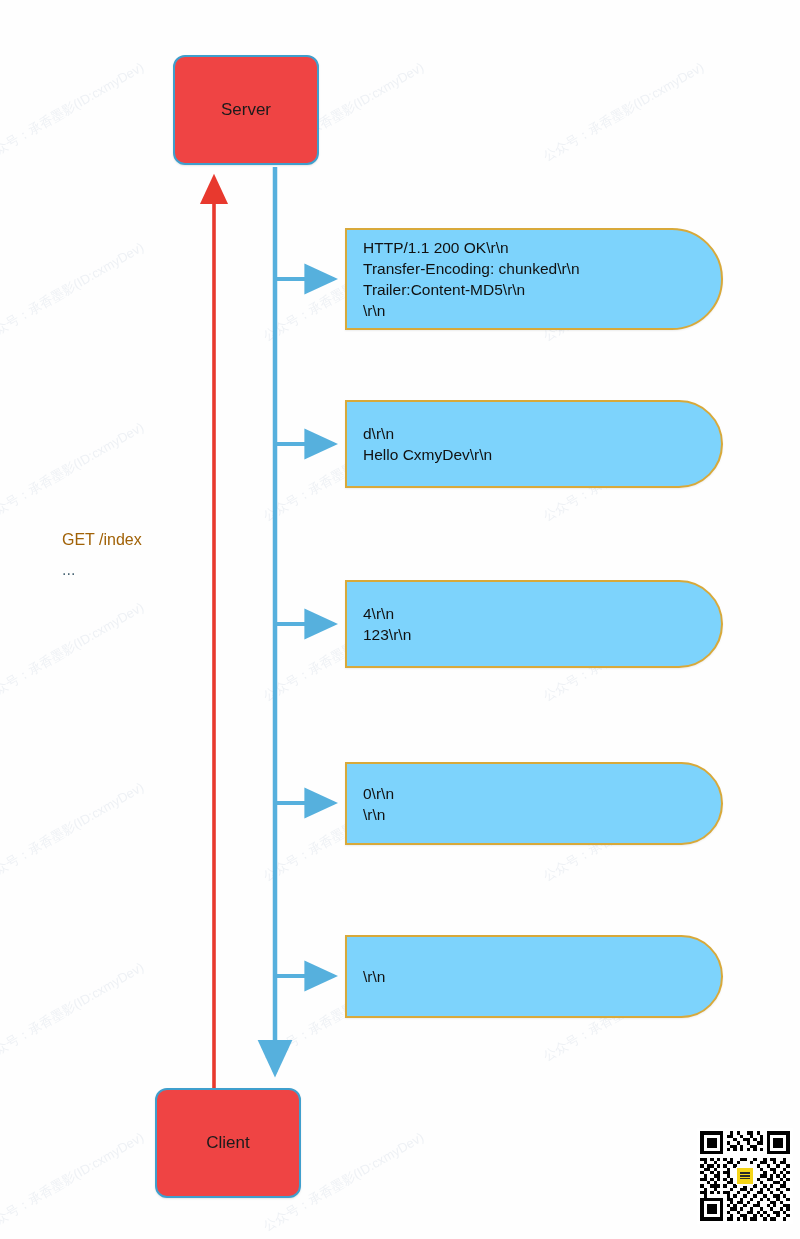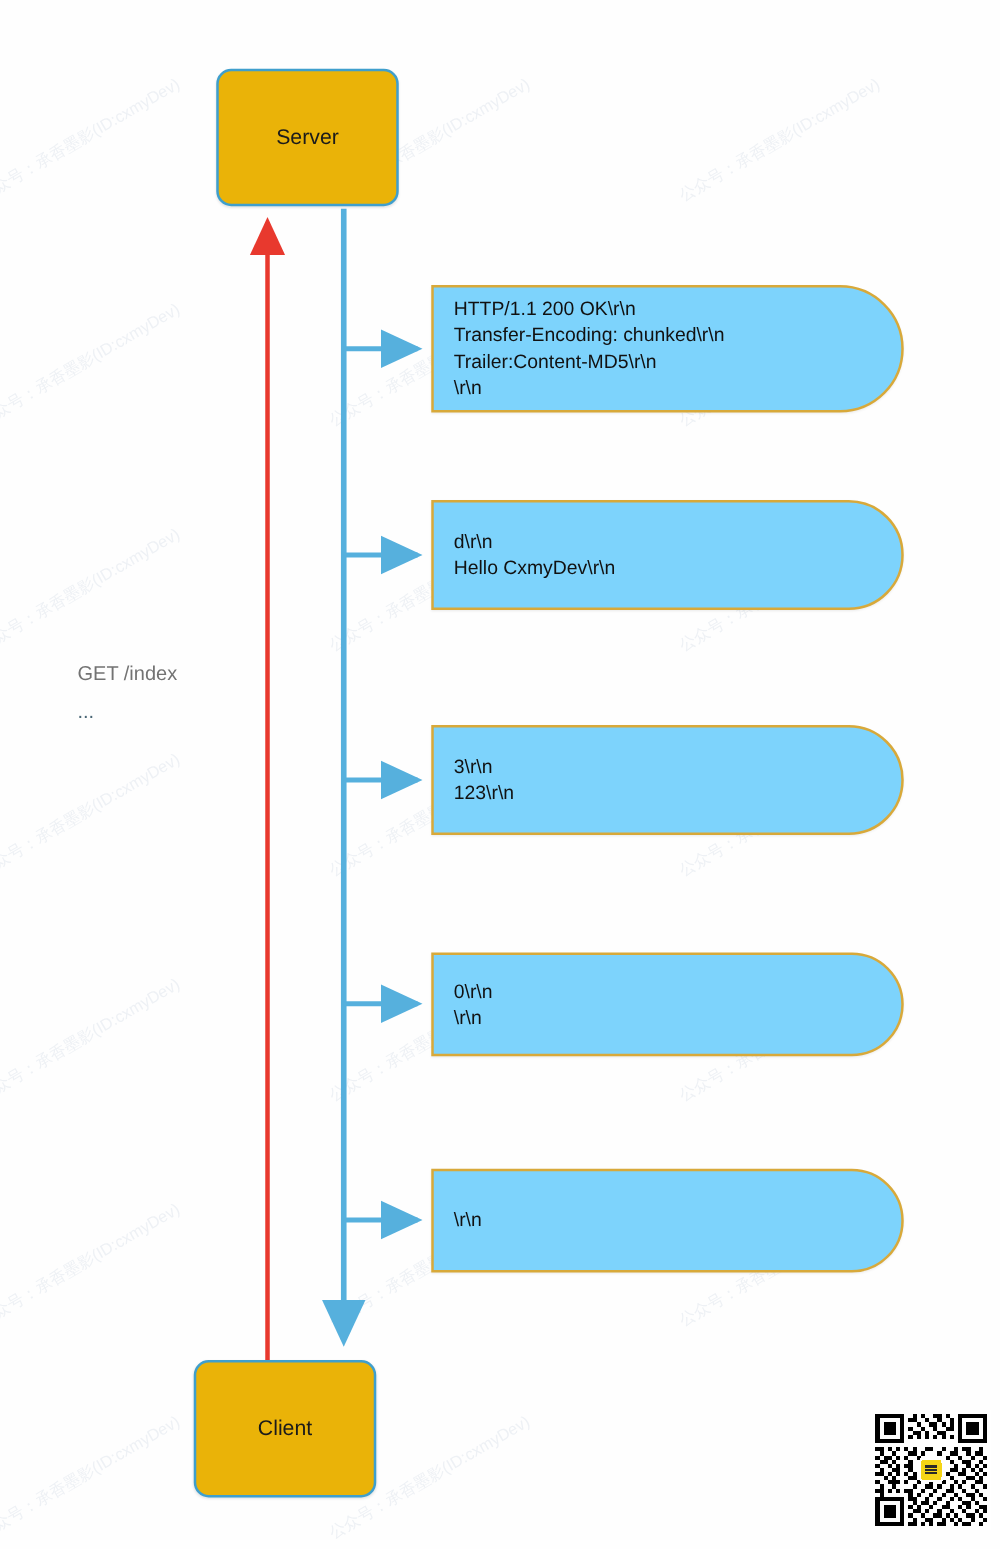--- a/index.html
+++ b/index.html
@@ -30,21 +30,21 @@
     font-family: "Liberation Sans", sans-serif;
     white-space: nowrap;
     transform: rotate(-30deg);
     transform-origin: left top;
     user-select: none;
   }
 
   
   .node {
     position: absolute;
-    background: #eab308;
+    background: #ef4444;
     border: 2px solid #3f9fcd;
     border-radius: 12px;
     box-sizing: border-box;
     display: flex;
     align-items: center;
     justify-content: center;
     z-index: 5;
     box-shadow: 0 1px 2px rgba(0,0,0,0.10);
   }
   .node-label {
@@ -91,21 +91,21 @@
 
   
   #request-label {
     position: absolute;
     left: 62px;
     top: 531px;
     z-index: 5;
   }
   #request-label .req-main {
     font-size: 16px;
-    color: #737373;
+    color: #a16207;
     font-family: "Liberation Sans", sans-serif;
     white-space: nowrap;
   }
   #request-label .req-ellipsis {
     font-size: 16px;
     color: #4a6675;
     margin-top: 12px;
     font-family: "Liberation Sans", sans-serif;
   }
 
@@ -201,21 +201,21 @@
     <div class="msg-line">Trailer:Content-MD5\r\n</div>
     <div class="msg-line">\r\n</div>
   </div>
 
   <div class="msg" style="top:400px; height:88px;">
     <div class="msg-line">d\r\n</div>
     <div class="msg-line">Hello CxmyDev\r\n</div>
   </div>
 
   <div class="msg" style="top:580px; height:88px;">
-    <div class="msg-line">3\r\n</div>
+    <div class="msg-line">4\r\n</div>
     <div class="msg-line">123\r\n</div>
   </div>
 
   <div class="msg" style="top:762px; height:83px;">
     <div class="msg-line">0\r\n</div>
     <div class="msg-line">\r\n</div>
   </div>
 
   <div class="msg" style="top:935px; height:83px;">
     <div class="msg-line">\r\n</div>

